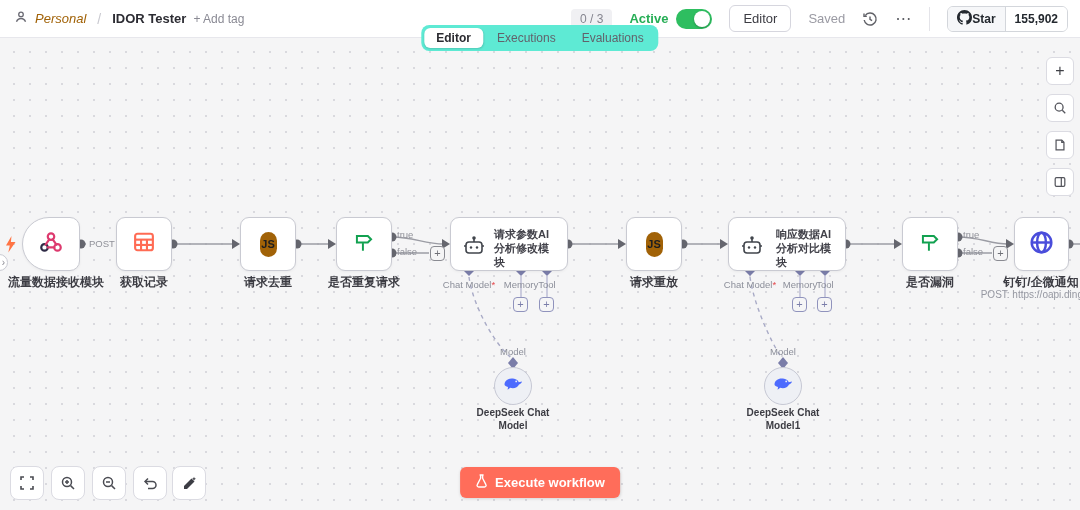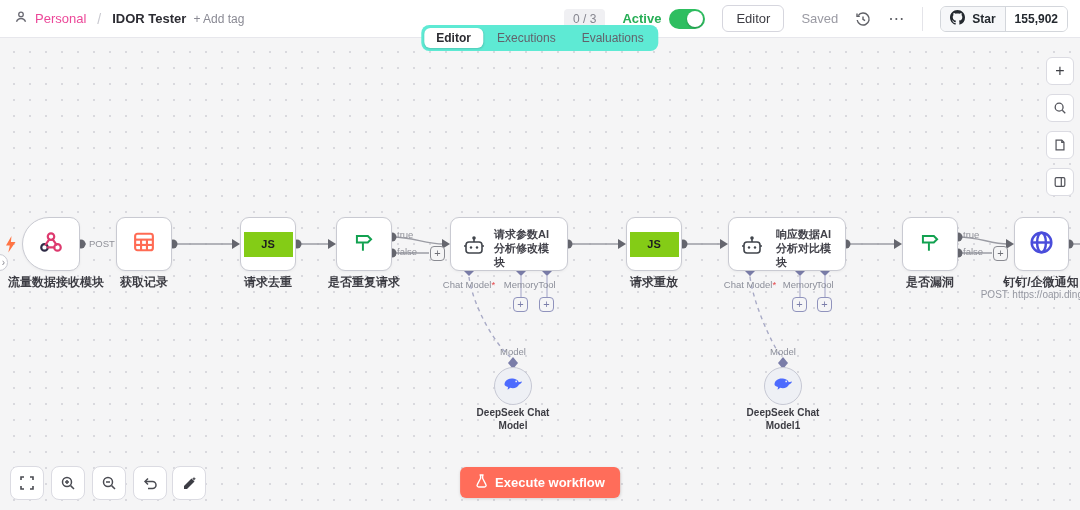--- a/index.html
+++ b/index.html
@@ -4,40 +4,40 @@
 <style>
   * { margin:0; padding:0; box-sizing:border-box; }
   html,body { width:1080px; height:510px; }
   body { font-family:"Liberation Sans","DejaVu Sans",sans-serif; background:#f5f5f6; overflow:hidden; }
   #app { position:relative; width:1080px; height:510px; overflow:hidden; }
 
   
   .header { position:absolute; top:0; left:0; right:0; height:38px; background:#ffffff;
             border-bottom:1px solid #e7e7ec; display:flex; align-items:center; padding:0 12px 0 14px; z-index:30; }
   .hdr-left { display:flex; align-items:center; gap:7px; }
-  .crumb { font-size:13px; color:#ec4899; }
+  .crumb { font-size:13px; color:#a16207;font-style:italic; }
   .crumb-sep { color:#c9c9d0; font-size:14px; margin:0 4px; }
   .wf-title { font-size:13px; font-weight:700; color:#2c2c33; }
   .add-tag { font-size:12px; color:#8a8a94; }
   .hdr-spacer { flex:1; }
   .hdr-right { display:flex; align-items:center; gap:17px; }
   .quota { background:#f0f0f3; color:#85858f; font-size:12px; padding:3px 9px; border-radius:4px; }
   .active-wrap { display:flex; align-items:center; gap:8px; }
   .active-lbl { font-size:13px; font-weight:600; color:#27ae56; }
   .toggle { width:36px; height:20px; border-radius:10px; background:#2ebe60; position:relative; cursor:pointer; }
   .toggle .knob { position:absolute; top:2px; right:2px; width:16px; height:16px; border-radius:50%; background:#fff;
                   box-shadow:0 1px 2px rgba(0,0,0,.25); }
   .share-btn { height:27px; padding:0 13px; background:#fff; border:1px solid #d6d6de; border-radius:6px;
                font-size:13px; font-weight:500; color:#3c3c43; display:flex; align-items:center; }
   .saved { font-size:13px; color:#9a9aa3; }
   .icon-btn { background:none; border:none; color:#5f6066; display:flex; align-items:center; cursor:pointer; }
   .dots { font-size:16px; color:#5f6066; letter-spacing:1px; }
   .hdr-divider { width:1px; height:24px; background:#e4e4e9; }
   .gh { display:flex; border:1px solid #d3d6db; border-radius:6px; overflow:hidden; height:26px; }
-  .gh-left { display:flex; align-items:center; gap:7px; background:#f6f7f9; padding:0 9px;
+  .gh-left { display:flex; align-items:center; gap:0; background:#f6f7f9; padding:0 9px;
              font-size:12px; font-weight:700; color:#24292f; }
   .gh-right { display:flex; align-items:center; background:#fff; padding:0 9px; border-left:1px solid #d3d6db;
               font-size:12px; font-weight:700; color:#24292f; }
 
   
   .tabs { position:absolute; top:25px; left:50%; transform:translateX(-50%); background:#5eead4;
           border-radius:8px; padding:3px; display:flex; gap:2px; z-index:31; }
   .tab { font-size:12px; color:#62626b; padding:3px 12px; border-radius:6px; cursor:pointer; }
   .tab.active { background:#fff; color:#2b2b31; font-weight:600; box-shadow:0 1px 2px rgba(0,0,0,.14); }
 
@@ -50,21 +50,21 @@
   .node { position:absolute; width:56px; height:54px; background:#fff; border:1px solid #c9cad2;
           border-radius:9px; box-shadow:0 1px 3px rgba(0,0,0,.05); z-index:10;
           display:flex; align-items:center; justify-content:center; cursor:pointer; }
   .node.webhook { width:58px; border-radius:27px 10px 10px 27px; }
   .node.wide { width:118px; justify-content:flex-start; padding:16px 8px 8px 11px; gap:8px; }
   .node.wide .ai-title { font-size:11px; line-height:14px; font-weight:600; color:#42424a; }
   .node-lbl { position:absolute; top:274px; width:150px; text-align:center; font-size:12px; font-weight:600;
               color:#3c3c43; z-index:11; }
   .node-sub { position:absolute; top:289px; width:180px; text-align:center; font-size:10px; color:#9597a1;
               white-space:nowrap; z-index:11; }
-  .js-badge { width:49px; height:25px; background:#84cc16; border-radius:0; display:flex; align-items:center;
+  .js-badge { width:17px; height:25px; background:#a16207; border-radius:12px; display:flex; align-items:center;
               justify-content:center; font-size:11px; font-weight:800; color:#1d1d1f; }
 
   .edge-lbl { position:absolute; font-size:9.5px; color:#8f9098; z-index:6; }
   .edge-lbl.post { background:#f5f5f6; padding:0 3px; }
 
   .plus-box { position:absolute; width:15px; height:15px; border-radius:4px; background:#f5f5f6;
               display:flex; align-items:center; justify-content:center; font-size:11px; line-height:1;
               z-index:10; cursor:pointer; }
   .plus-gray { border:1.5px solid #8a8b92; color:#6e6f76; }
   .plus-ind  { border:1.5px solid #9093bd; color:#7a7da9; }

